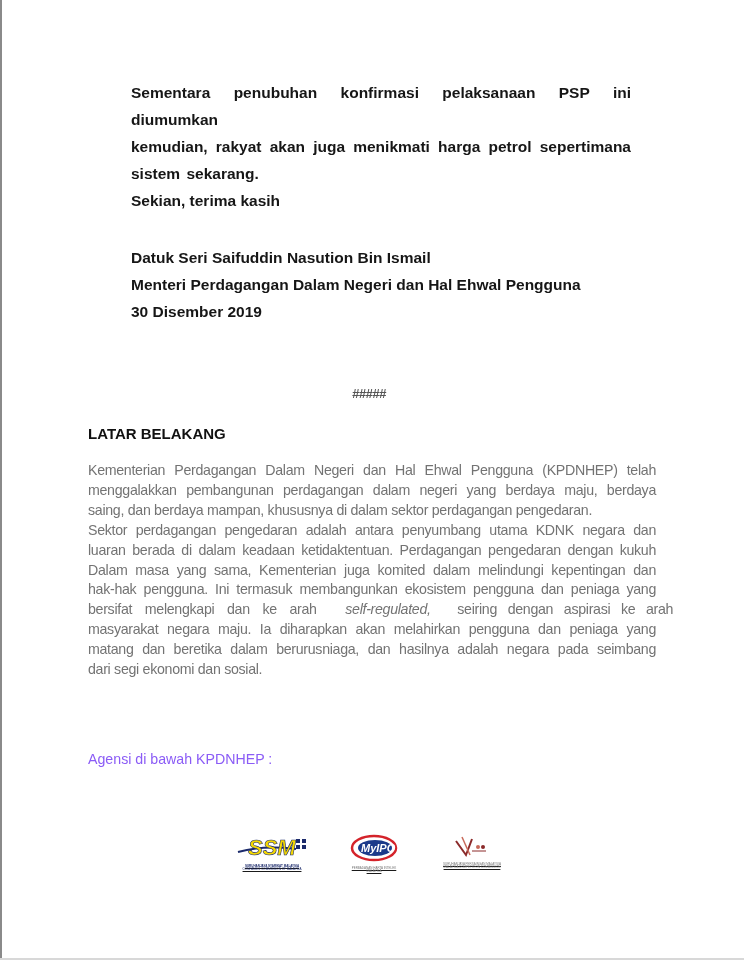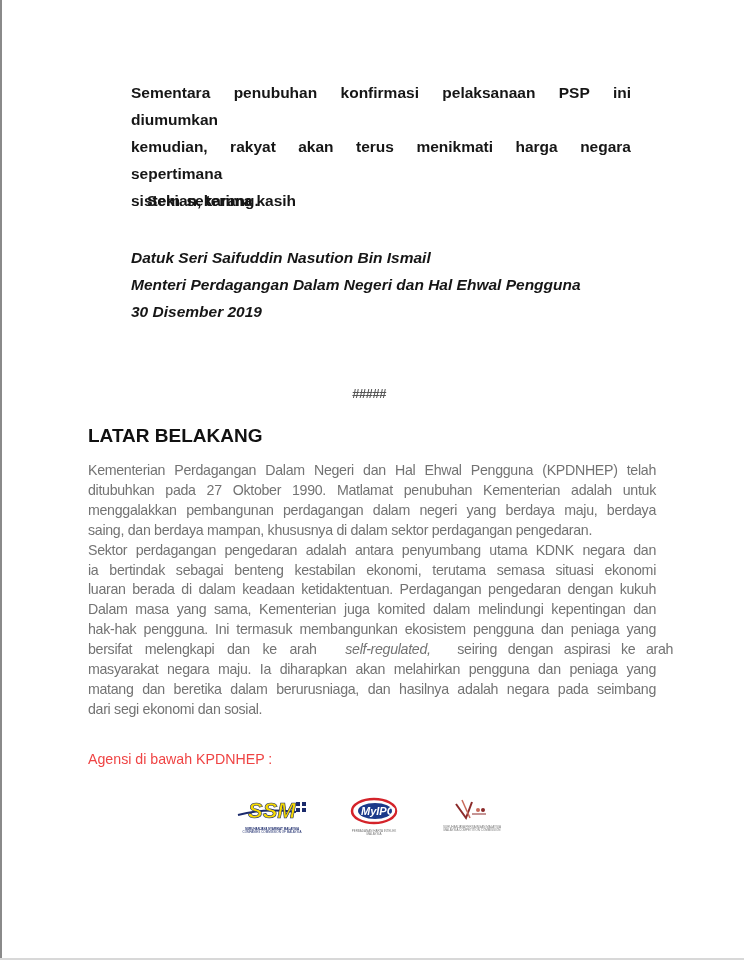--- a/index.html
+++ b/index.html
@@ -39,43 +39,41 @@
       top: 79px;
       line-height: 27px;
       text-align: justify;
       text-align-last: left;
       word-spacing: 2px;
     }
     .closing-para span { display: block; }
     .regards {
       top: 190px;
       line-height: 22px;
-      margin-left: 16px;
     }
     .signature {
       top: 244px;
       line-height: 27px;
-      font-style: italic;
     }
     .signature div { white-space: nowrap; }
     .separator {
       position: absolute;
       left: 352px;
       top: 386px;
       font-size: 13px;
       font-style: italic;
       font-weight: bold;
       color: #555;
       letter-spacing: -0.5px;
     }
     .section-heading {
       position: absolute;
       left: 88px;
       top: 425px;
-      font-size: 19px;
+      font-size: 15px;
       font-weight: bold;
       color: #111;
     }
     .body-text {
       position: absolute;
       left: 88px;
       top: 461px;
       width: 568px;
       font-family: "Liberation Sans", sans-serif;
       font-size: 14.2px;
@@ -95,68 +93,67 @@
     .body-text .line.fill { 
       display: flex;
       justify-content: space-between;
       gap: 16px;
     }
     .agencies-label {
       position: absolute;
       left: 88px;
       top: 751px;
       font-size: 14.2px;
-      color: #ef4444;
+      color: #8b5cf6;
     }
     .logo {
       position: absolute;
-      top: 796px;
+      top: 833px;
+      text-decoration: underline;
     }
     .logo-ssm { left: 234px; width: 76px; height: 40px; }
     .logo-myipo { left: 346px; width: 56px; height: 40px; }
     .logo-msc { left: 426px; width: 92px; height: 40px; }
     .logo-caption {
       font-size: 3px;
       line-height: 3px;
       color: #777;
       text-align: center;
       letter-spacing: 0;
     }
   </style>
 </head>
 <body>
 
 <div class="left-border"></div>
 <div class="bottom-border"></div>
 
 <div class="bold-block closing-para">
   <span style="text-align:justify;text-align-last:justify;">Sementara penubuhan konfirmasi pelaksanaan PSP ini diumumkan</span>
-  <span style="text-align:justify;text-align-last:justify;">kemudian, rakyat akan terus menikmati harga negara sepertimana</span>
+  <span style="text-align:justify;text-align-last:justify;">kemudian, rakyat akan juga menikmati harga petrol sepertimana</span>
   <span>sistem sekarang.</span>
 </div>
 
 <div class="bold-block regards">Sekian, terima kasih</div>
 
 <div class="bold-block signature">
   <div>Datuk Seri Saifuddin Nasution Bin Ismail</div>
   <div>Menteri Perdagangan Dalam Negeri dan Hal Ehwal Pengguna</div>
   <div>30 Disember 2019</div>
 </div>
 
 <div class="separator">#####</div>
 
 <div class="section-heading">LATAR BELAKANG</div>
 
 <div class="body-text">
   <span class="line">Kementerian Perdagangan Dalam Negeri dan Hal Ehwal Pengguna (KPDNHEP) telah</span>
-  <span class="line">ditubuhkan pada 27 Oktober 1990. Matlamat penubuhan Kementerian adalah untuk</span>
   <span class="line">menggalakkan pembangunan perdagangan dalam negeri yang berdaya maju, berdaya</span>
   <span class="line last">saing, dan berdaya mampan, khususnya di dalam sektor perdagangan pengedaran.</span>
   <span class="line">Sektor perdagangan pengedaran adalah antara penyumbang utama KDNK negara dan</span>
-  <span class="line">ia bertindak sebagai benteng kestabilan ekonomi, terutama semasa situasi ekonomi</span>
   <span class="line">luaran berada di dalam keadaan ketidaktentuan. Perdagangan pengedaran dengan kukuh</span>
   <span class="line">Dalam masa yang sama, Kementerian juga komited dalam melindungi kepentingan dan</span>
   <span class="line">hak-hak pengguna. Ini termasuk membangunkan ekosistem pengguna dan peniaga yang</span>
   <span class="line fill">
     <span style="white-space:pre;word-spacing:9px;">bersifat melengkapi dan ke arah </span>
     <em>self-regulated,</em>
     <span style="white-space:pre;word-spacing:7px;"> seiring dengan aspirasi ke arah</span>
   </span>
   <span class="line">masyarakat negara maju. Ia diharapkan akan melahirkan pengguna dan peniaga yang</span>
   <span class="line">matang dan beretika dalam berurusniaga, dan hasilnya adalah negara pada seimbang</span>

